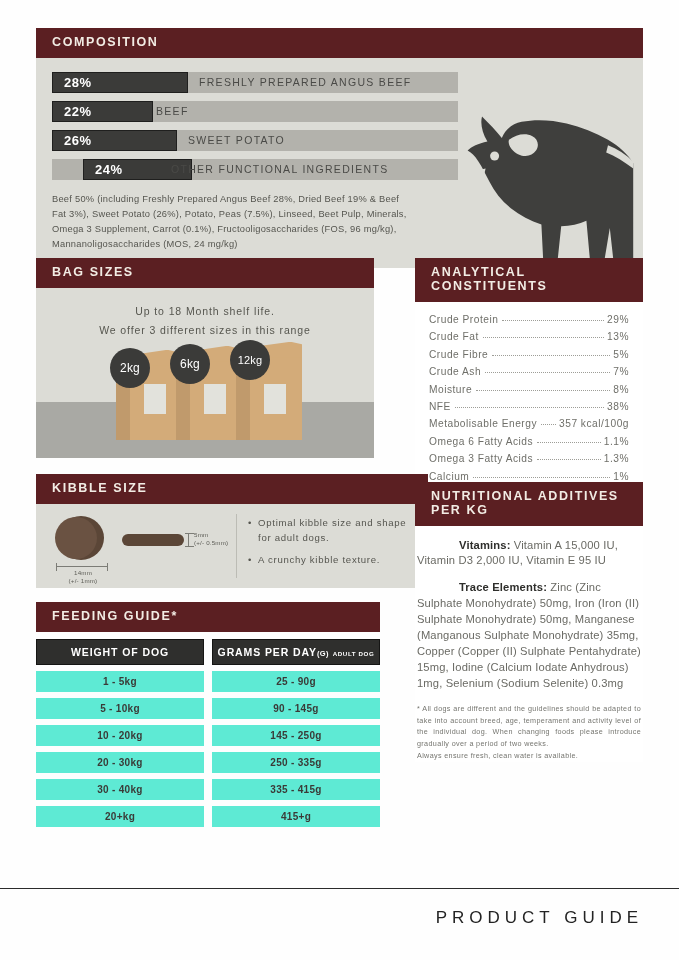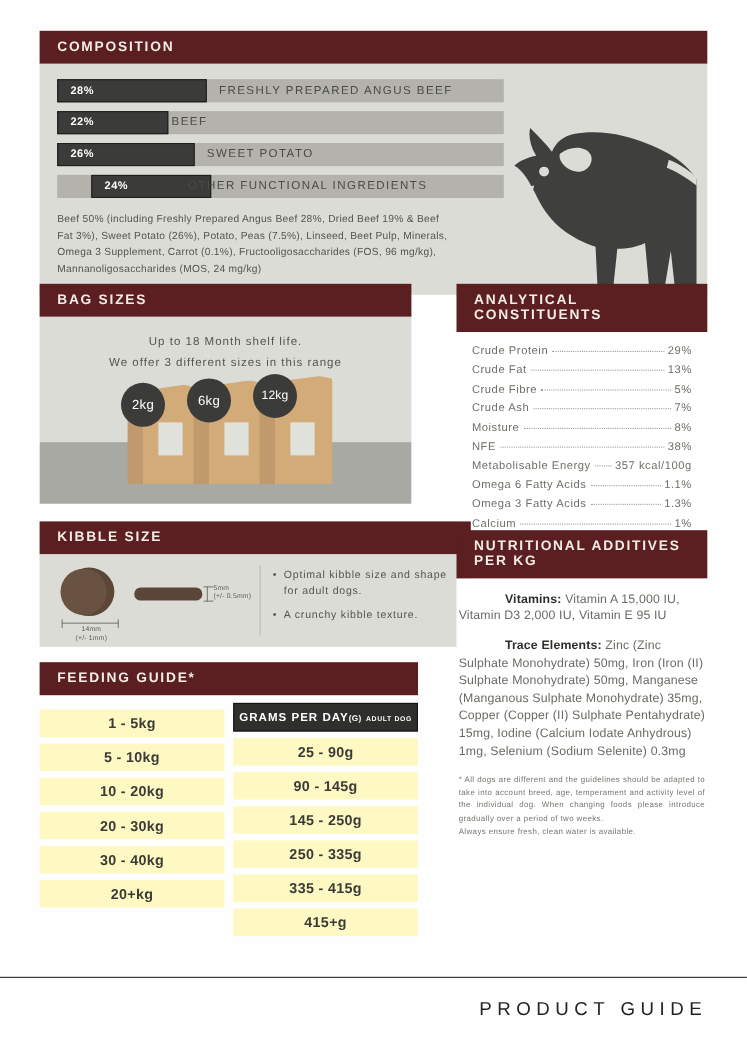--- a/index.html
+++ b/index.html
@@ -38,21 +38,21 @@
     background: #b3b2ac;
   }
   .bar-fill {
     position: absolute; left: 0; top: 0; height: 21px;
     background: #3b3b39;
     border: 1px solid #1f1f1e;
     box-sizing: border-box;
     display: flex; align-items: center;
   }
   .bar-pct {
-    color: #ffffff; font-size: 10px; font-weight: 700;
+    color: #ffffff; font-size: 13px; font-weight: 700;
     letter-spacing: .5px; padding-left: 11px;
   }
   .bar-label {
     position: absolute; top: 0; height: 21px;
     display: flex; align-items: center;
     font-size: 10.5px; letter-spacing: 1.3px; color: #4a4a47;
     white-space: nowrap;
   }
   .ingredients {
     margin-top: 12px;
@@ -198,22 +198,22 @@
     text-align: center; font-weight: 700;
     font-size: 10.5px; letter-spacing: .9px;
     padding: 6px 0 6px 0;
     border: 1px solid #151514;
     box-sizing: border-box;
     white-space: nowrap;
   }
   .fg-head .sub1 { font-size: 7.5px; letter-spacing: .3px; }
   .fg-head .sub2 { font-size: 6.2px; letter-spacing: .6px; margin-left: 4px; }
   .fg-cell {
-    background: #fef9c3; text-align: center;
-    font-size: 13px; font-weight: 700; color: #3a3a37;
+    background: #5eead4; text-align: center;
+    font-size: 10px; font-weight: 700; color: #3a3a37;
     letter-spacing: .3px; padding: 5px 0;
     margin-top: 6px;
   }
 
   
   .footer-rule {
     position: absolute; left: 0; right: 0; top: 888px;
     height: 1px; background: #2b2b2b;
   }
   .footer-title {
@@ -425,20 +425,21 @@
       </div>
     </div>
   </div>
 
   <div class="panel" id="feeding">
     <div class="panel-head">FEEDING GUIDE*</div>
     <div class="panel-body">
       <div class="fg-grid">
 
         <div class="fg-col">
+          <div class="fg-head">WEIGHT OF DOG</div>
           <div class="fg-cell">1 - 5kg</div>
           <div class="fg-cell">5 - 10kg</div>
           <div class="fg-cell">10 - 20kg</div>
           <div class="fg-cell">20 - 30kg</div>
           <div class="fg-cell">30 - 40kg</div>
           <div class="fg-cell">20+kg</div>
         </div>
 
         <div class="fg-col">
           <div class="fg-head"><span>GRAMS PER DAY</span><span class="sub1">(G)</span><span class="sub2">ADULT DOG</span></div>

